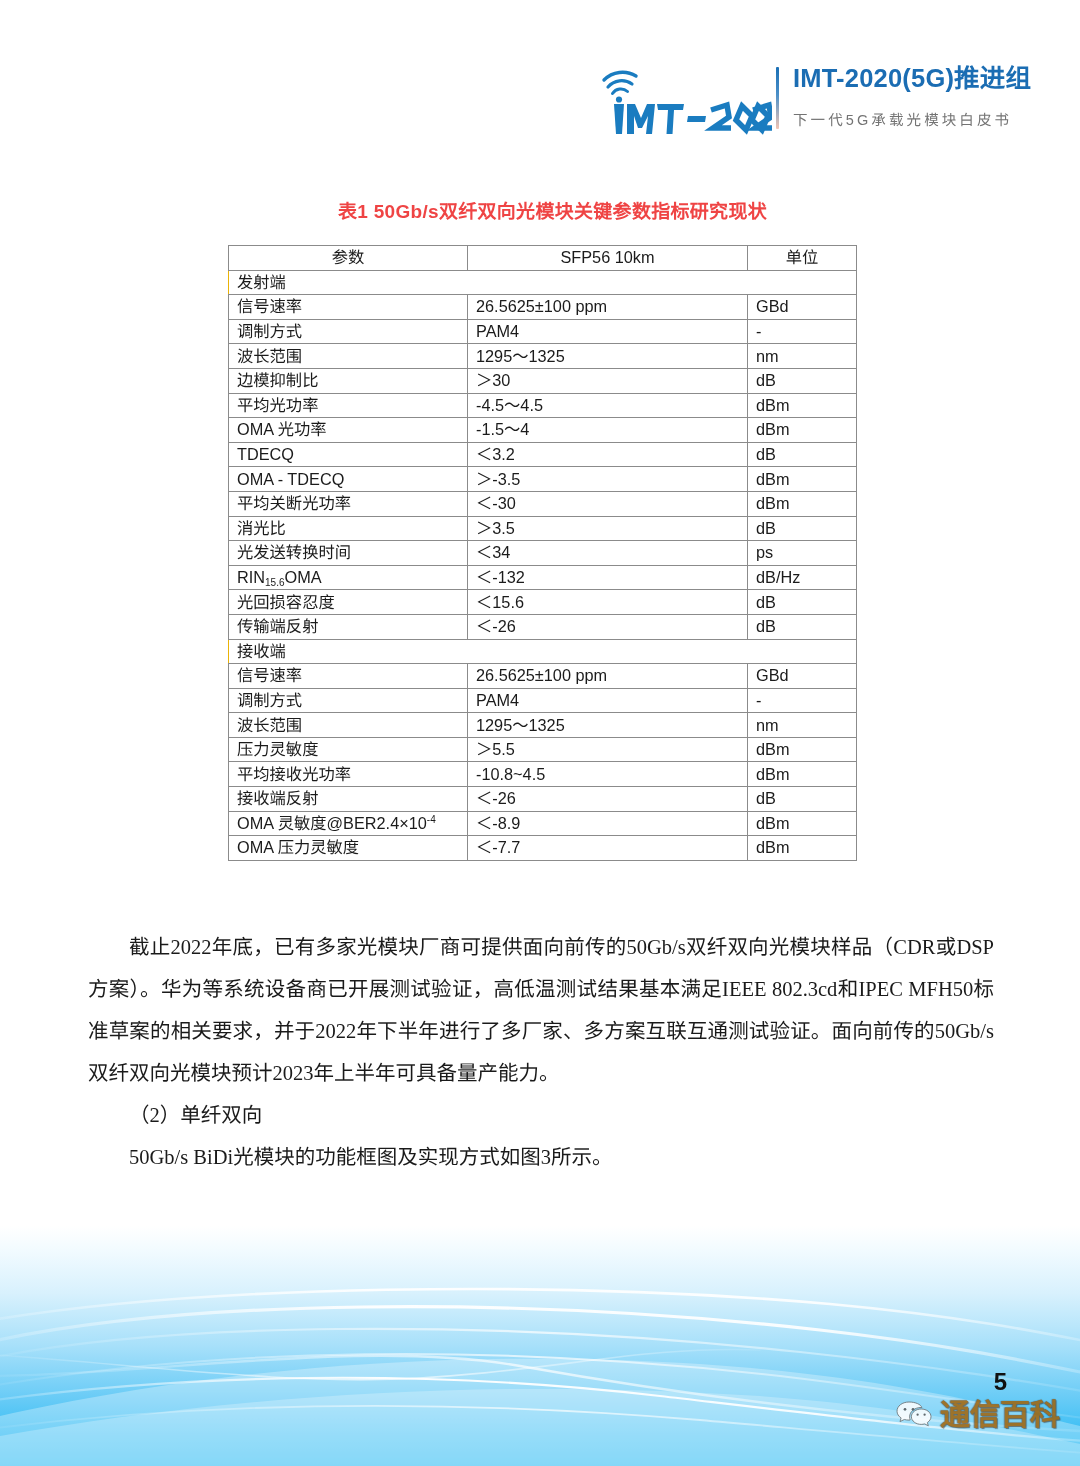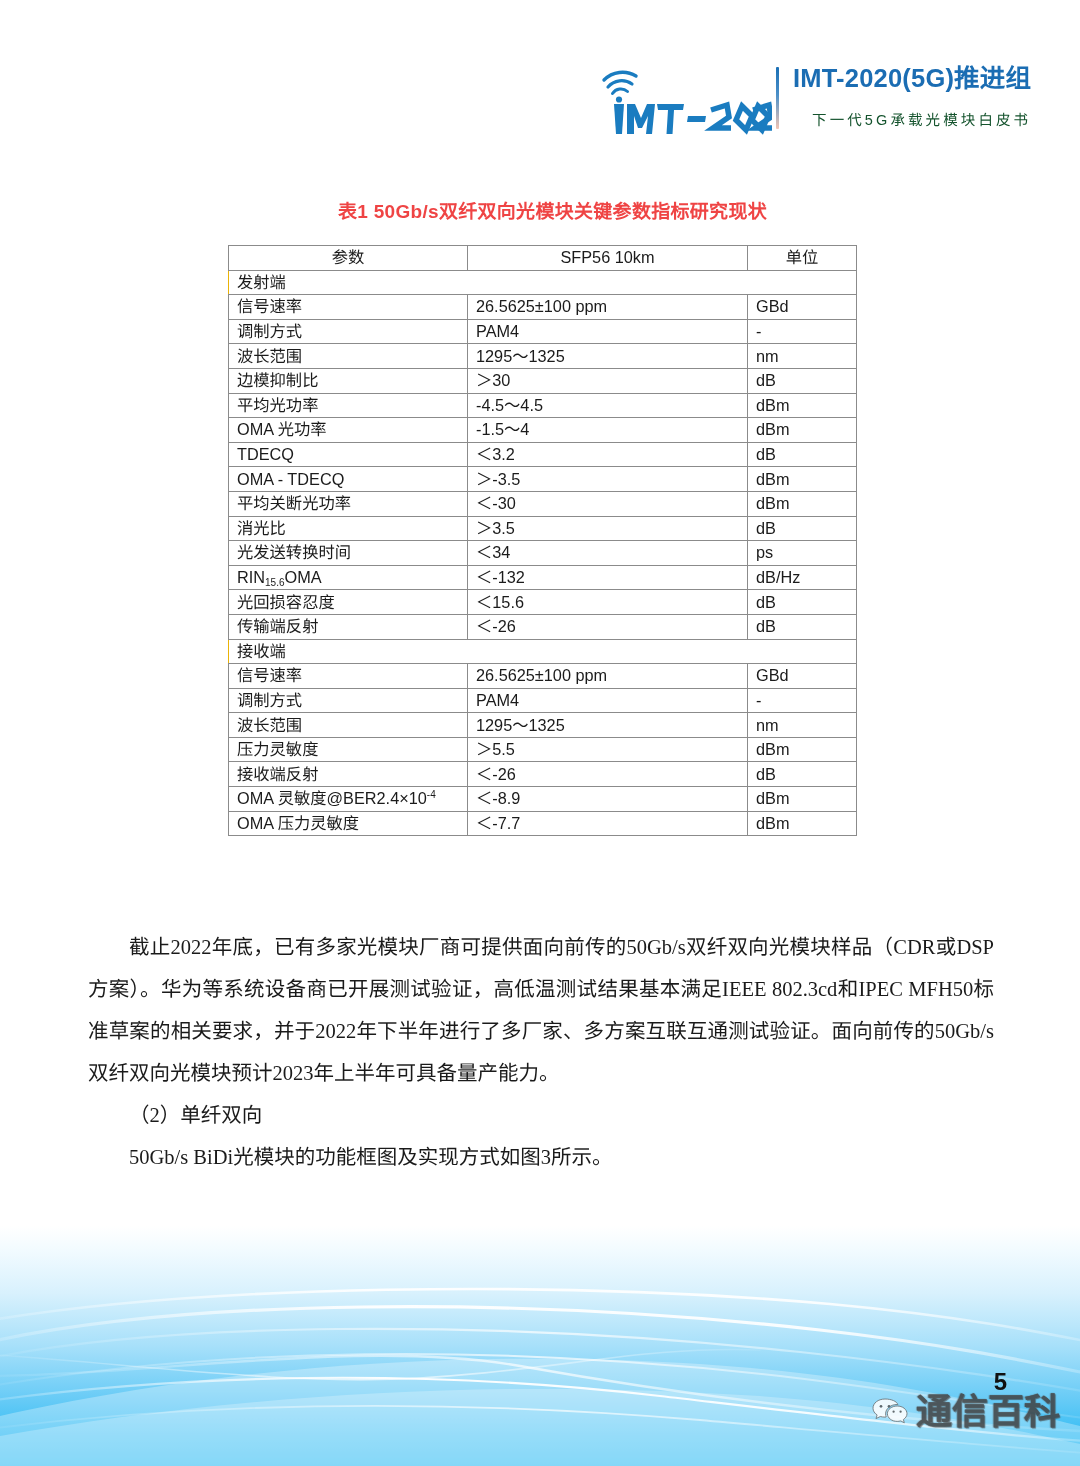--- a/index.html
+++ b/index.html
@@ -31,22 +31,22 @@
     border-radius:1px;
   }
   .brand-text{ display:flex; flex-direction:column; justify-content:center; }
   .brand-title{
     font-family:"Liberation Sans","DejaVu Sans",sans-serif;
     font-size:25.5px; font-weight:bold; color:#1b6db3;
     letter-spacing:.2px; line-height:1.15; white-space:nowrap;
   }
   .brand-sub{
     font-family:"Liberation Sans","DejaVu Sans",sans-serif;
-    font-size:14.5px; color:#14532d; letter-spacing:3.1px;
-    line-height:1.5; margin-top:16px; white-space:nowrap;text-align:right;
+    font-size:14.5px; color:#737373; letter-spacing:3.1px;
+    line-height:1.5; margin-top:16px; white-space:nowrap;
   }
 
   
   .content{ position:absolute; left:0; top:0; width:1080px; }
 
   .table-caption{
     position:absolute; left:338px; top:196px;
     font-family:"Liberation Sans","DejaVu Sans",sans-serif;
     font-size:19px; font-weight:bold; color:#ef4444;
     letter-spacing:.3px; white-space:nowrap;
@@ -105,21 +105,21 @@
     z-index:4;
   }
   .watermark{
     position:absolute; right:20px; bottom:36px;
     display:flex; align-items:center; gap:8px;
     z-index:3; opacity:.85;
   }
   .wm-icon{ width:36px; height:30px; }
   .wm-text{
     font-family:"Liberation Sans","DejaVu Sans",sans-serif;
-    font-size:36px; font-weight:bold; color:#404040;
+    font-size:30px; font-weight:bold; color:#a16207;
     text-shadow:0 0 1px #555, 1px 1px 1px rgba(60,60,60,.75),
                 -1px 0 1px rgba(80,80,80,.55);
     letter-spacing:0px; line-height:1;
   }
 </style>
 </head>
 <body>
 
 <div class="page-header">
   <div class="header-brand">
@@ -272,20 +272,25 @@
             <td class="unit">-</td>
           </tr>
           <tr>
             <td>波长范围</td>
             <td class="val">1295～1325</td>
             <td class="unit">nm</td>
           </tr>
           <tr>
             <td>压力灵敏度</td>
             <td class="val">＞5.5</td>
+            <td class="unit">dBm</td>
+          </tr>
+          <tr>
+            <td>平均接收光功率</td>
+            <td class="val">-10.8~4.5</td>
             <td class="unit">dBm</td>
           </tr>
           <tr>
             <td>接收端反射</td>
             <td class="val">＜-26</td>
             <td class="unit">dB</td>
           </tr>
           <tr>
             <td>OMA 灵敏度@BER2.4×10<sup>-4</sup></td>
             <td class="val">＜-8.9</td>

